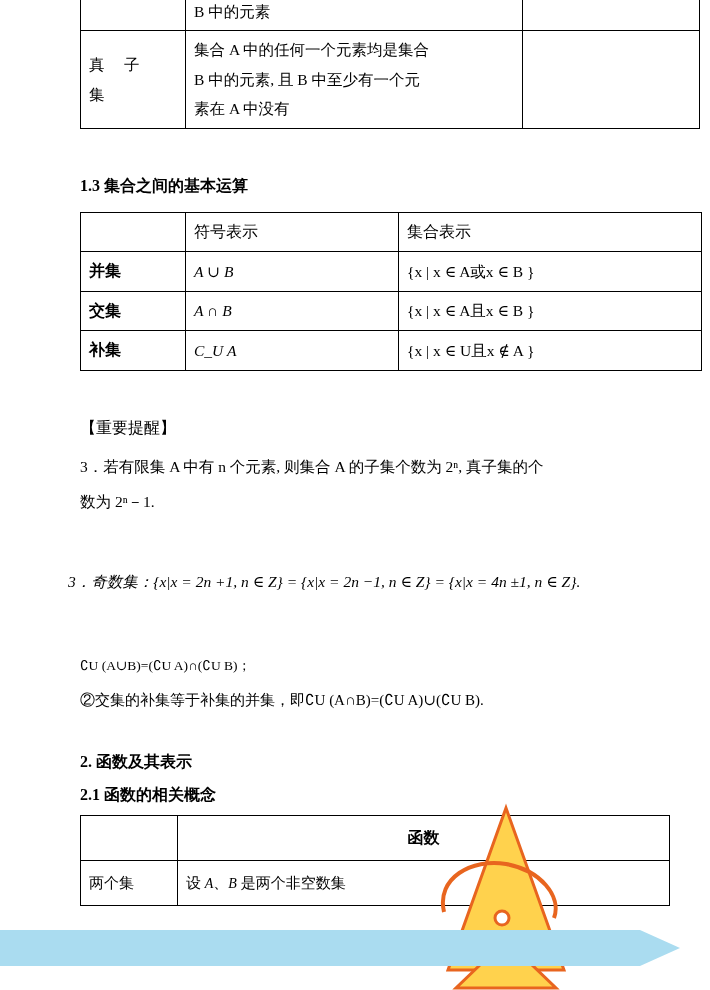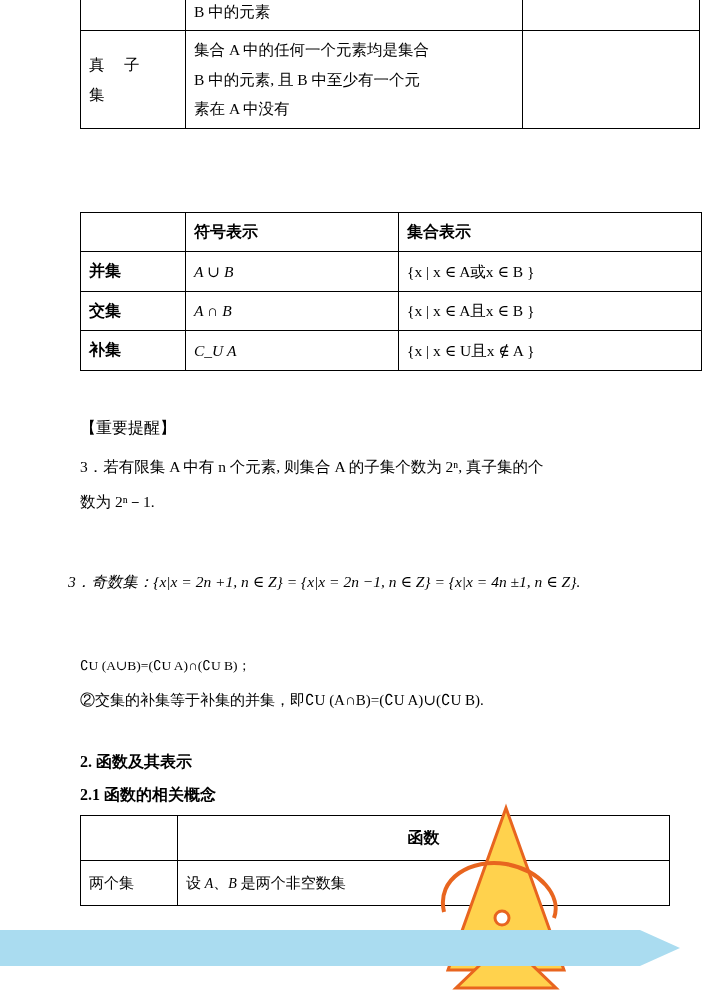--- a/index.html
+++ b/index.html
@@ -56,21 +56,21 @@
   #tbl-ops {
     position: absolute;
     left: 80px;
     top: 212px;
     width: 570px;
   }
   #tbl-ops td { height: 30px; }
   #tbl-ops td.o1 { width: 88px; font-weight: bold; font-size: 16px; }
   #tbl-ops td.o2 { width: 196px; }
   #tbl-ops td.o3 { width: 286px; }
-  #tbl-ops tr.hdr td { font-weight: bold; font-size: 16px; }
+  #tbl-ops tr.hdr td { font-weight: normal; font-size: 16px; }
   .mathi {
     font-family: "Liberation Serif", "DejaVu Serif", serif;
     font-style: italic;
     font-size: 14px;
   }
   .setexpr {
     font-size: 14px;
     font-family: "Liberation Serif", "DejaVu Serif", serif;
   }
   
@@ -133,20 +133,21 @@
       <td class="c2">
         <div>集合 A 中的任何一个元素均是集合</div>
         <div>B 中的元素, 且 B 中至少有一个元</div>
         <div>素在 A 中没有</div>
       </td>
       <td class="c3"></td>
     </tr>
   </tbody>
     </table>
 
+  <div class="heading" id="h-1-3">1.3 集合之间的基本运算</div>
 
   <table class="doc-table" id="tbl-ops">
     <tbody>
         <tr class="hdr">
       <td class="o1"></td>
       <td class="o2">符号表示</td>
       <td class="o3">集合表示</td>
     </tr>
     <tr>
       <td class="o1">并集</td>

